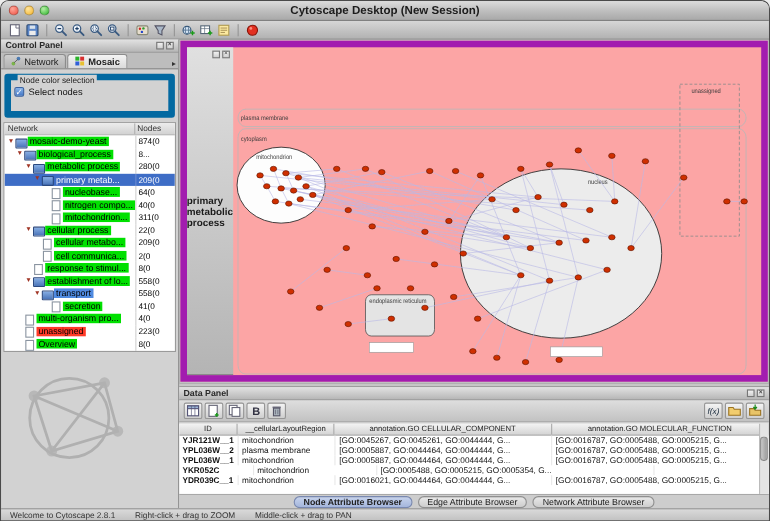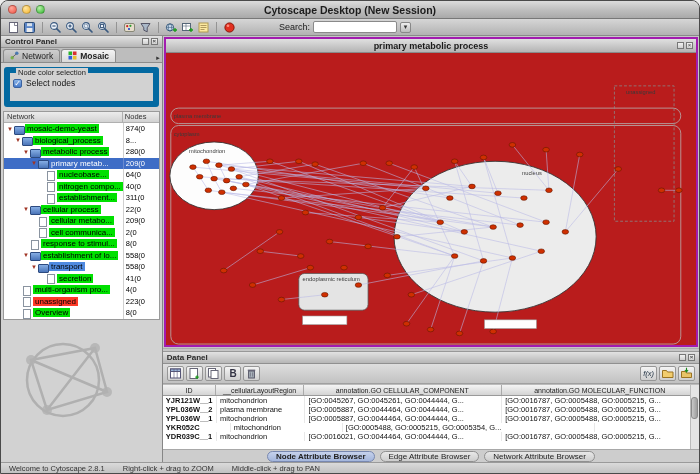--- a/index.html
+++ b/index.html
@@ -54,21 +54,21 @@
 .ticon.folder::after{content:"";position:absolute;left:0;top:1px;width:9px;height:7px;background:linear-gradient(#86aee4,#4a74b8);border:1px solid #2c4a80;border-radius:1px}
 .ticon.leaf::after{content:"";position:absolute;left:1px;top:0;width:6px;height:8px;background:#fff;border:1px solid #8a94a0}
 .tlwrap{flex:1;min-width:0;overflow:hidden;white-space:nowrap}
 .tlabel{display:inline-block;padding:0 2px}
 .tcount{flex:0 0 36px;height:100%;display:flex;align-items:center;border-left:1px solid #d0d0d0;padding-left:2px;font-size:7.5px;overflow:hidden}
 .tree-row.sel .tlabel{background:transparent!important;color:#fff}
 .tree-row.sel .tcount{color:#fff;border-left-color:#6a8ad0}
 .watermark{flex:1;overflow:hidden;padding:8px 0 0 4px}
 
 .right-col{flex:1;display:flex;flex-direction:column;min-width:0;min-height:0}
-.network-view{flex:1 1 auto;margin:1px;border:2px solid #a21caf;background:#b91c1c;display:flex;flex-direction:column;min-height:0}
+.network-view{flex:1 1 auto;margin:1px;border:6px solid #a21caf;background:#fca5a5;display:flex;flex-direction:row;min-height:0}
 .nv-titlebar{flex:0 0 14px;background:linear-gradient(#e0e0e0,#b4b4b4);border-bottom:1px solid #8a8a8a;position:relative;display:flex;align-items:center;justify-content:center}
 .nv-title{font-size:9px;font-weight:bold;color:#1a1a1a}
 .nv-btns{position:absolute;right:3px;top:3px;display:flex;gap:2px}
 .nv-canvas{flex:1;min-height:0}
 .nv-canvas svg{display:block;width:100%;height:100%}
 .hsplit{flex:0 0 4px;background:#c6c6c6;border-top:1px solid #adadad;border-bottom:1px solid #989898}
 
 .data-panel{flex:0 0 110px;background:#d2d2d2;display:flex;flex-direction:column;min-height:0}
 .dp-toolbar{flex:0 0 20px;display:flex;align-items:center;gap:2px;padding:0 4px;background:linear-gradient(#dedede,#c2c2c2);border-bottom:1px solid #a0a0a0}
 .dp-btn{width:17px;height:15px;border:1px solid #969696;border-radius:2px;background:linear-gradient(#f4f4f4,#cfcfcf);display:inline-flex;align-items:center;justify-content:center}
@@ -186,25 +186,20 @@
           </svg>
         </span>
         <span class="tb-sep"></span>
         <span class="tb-icon">
           <svg viewBox="0 0 13 13" width="13" height="13">
             <circle cx="6.5" cy="6.5" r="4.6" fill="#e23020" stroke="#8a1408"></circle>
             <circle cx="5" cy="4.8" r="1.3" fill="#ff9d8d" opacity="0.85"></circle>
           </svg>
         </span>
       </span>
-    <span class="search-wrap">
-      <span class="search-label">Search:</span>
-      <input class="search-input" value="" style="">
-      <span class="search-arrow">▾</span>
-    </span>
   </div>
 
   <div class="main">
 
     <div class="control-panel">
       <div class="panel-header">
         <span>Control Panel</span>
         <span class="ph-icons">
           <span class="ph-btn"></span>
           <span class="ph-btn">×</span>
@@ -282,21 +277,21 @@
               <span class="ind" style="width: 34px;"></span>
               <span class="arrow"></span>
               <span class="ticon leaf"></span>
               <span class="tlwrap"><span class="tlabel" style="background: rgb(0, 224, 0);">nitrogen compo...</span></span>
               <span class="tcount">40(0</span>
             </div>
             <div class="tree-row">
               <span class="ind" style="width: 34px;"></span>
               <span class="arrow"></span>
               <span class="ticon leaf"></span>
-              <span class="tlwrap"><span class="tlabel" style="background: rgb(0, 224, 0);">establishment...</span></span>
+              <span class="tlwrap"><span class="tlabel" style="background: rgb(0, 224, 0);">mitochondrion...</span></span>
               <span class="tcount">311(0</span>
             </div>
             <div class="tree-row">
               <span class="ind" style="width: 18px;"></span>
               <span class="arrow">▼</span>
               <span class="ticon folder"></span>
               <span class="tlwrap"><span class="tlabel" style="background: rgb(0, 224, 0);">cellular process</span></span>
               <span class="tcount">22(0</span>
             </div>
             <div class="tree-row">

